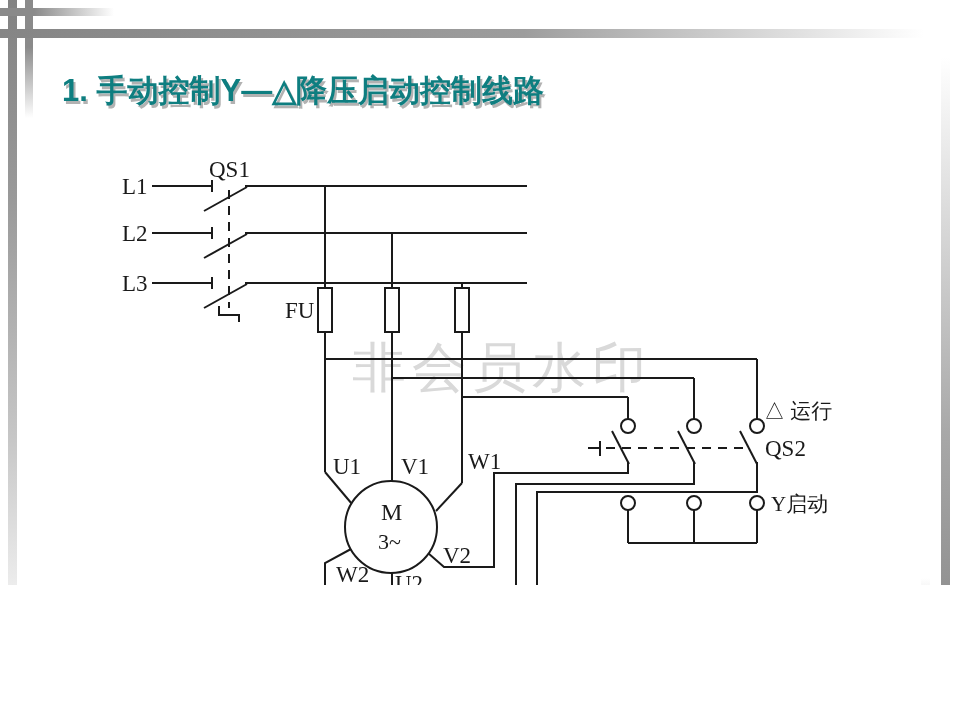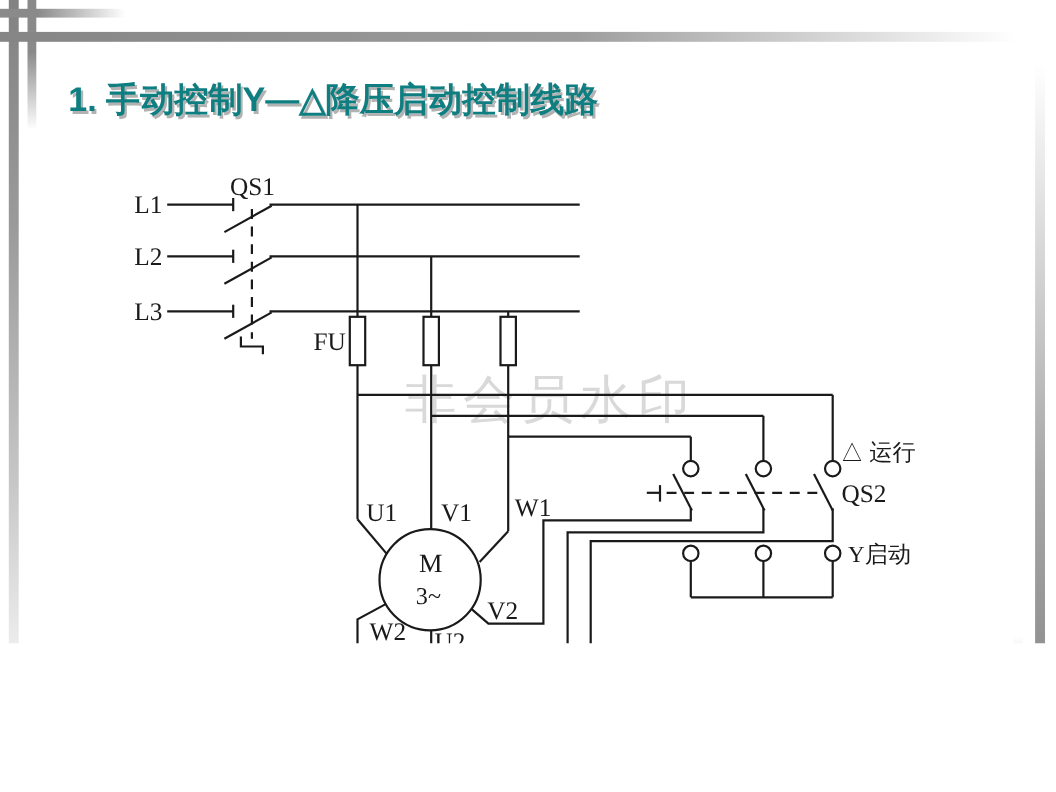--- a/index.html
+++ b/index.html
@@ -22,22 +22,22 @@
          background:linear-gradient(to bottom,rgba(255,255,255,0),#8a8a8a 80%);}
   .br-h1{left:640px;top:672px;width:320px;height:10px;
          background:linear-gradient(to left,#8a8a8a 60%,rgba(255,255,255,0));}
   .br-h2{left:835px;top:704px;width:125px;height:9px;
          background:linear-gradient(to left,#8a8a8a 50%,rgba(255,255,255,0));}
 
   .slide-title{position:absolute;left:62px;top:70px;white-space:nowrap;
     font-family:"Liberation Sans",sans-serif;font-weight:bold;font-size:31px;
     color:var(--title,#0e7e80);text-shadow:2px 3px 0 rgba(165,165,165,.85);}
 
-  .wm-center{position:absolute;left:368px;top:332px;white-space:nowrap;
-    font-size:47px;color:var(--watermark,#d9d9d9);letter-spacing:6px;
+  .wm-center{position:absolute;left:352px;top:332px;white-space:nowrap;
+    font-size:54px;color:var(--watermark,#d9d9d9);letter-spacing:6px;
     font-family:Liberation Sans, sans-serif;z-index:1;}
 
   .wm-bottom{position:absolute;left:686px;top:668px;white-space:nowrap;z-index:5;
     font-size:27px;font-weight:bold;color:#9e9e9e;letter-spacing:1px;
     font-family:"Liberation Sans",sans-serif;transform:skewX(-5deg);
     text-shadow:-1px -1px 0 #6e6e6e,1px 2px 0 #f2f2f2;}
 
   svg.circuit{position:absolute;left:0;top:0;z-index:2;}
   .wire line,.wire polyline,.wire rect,.wire circle{
     stroke:var(--line,#1a1a1a);stroke-width:2;fill:none;}

